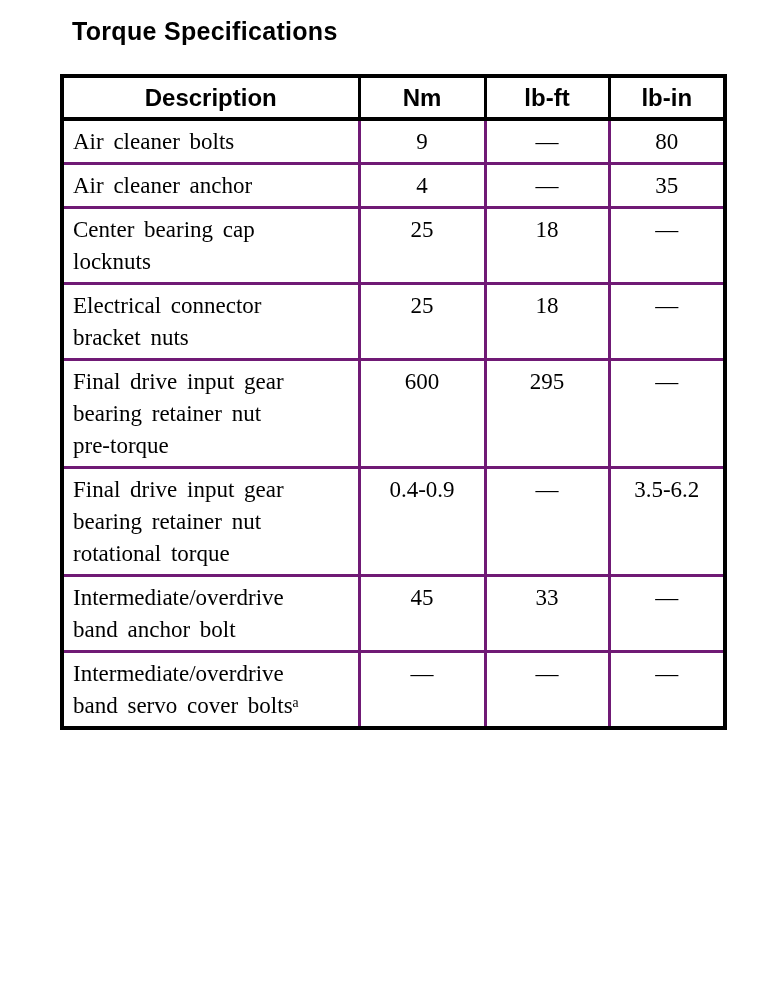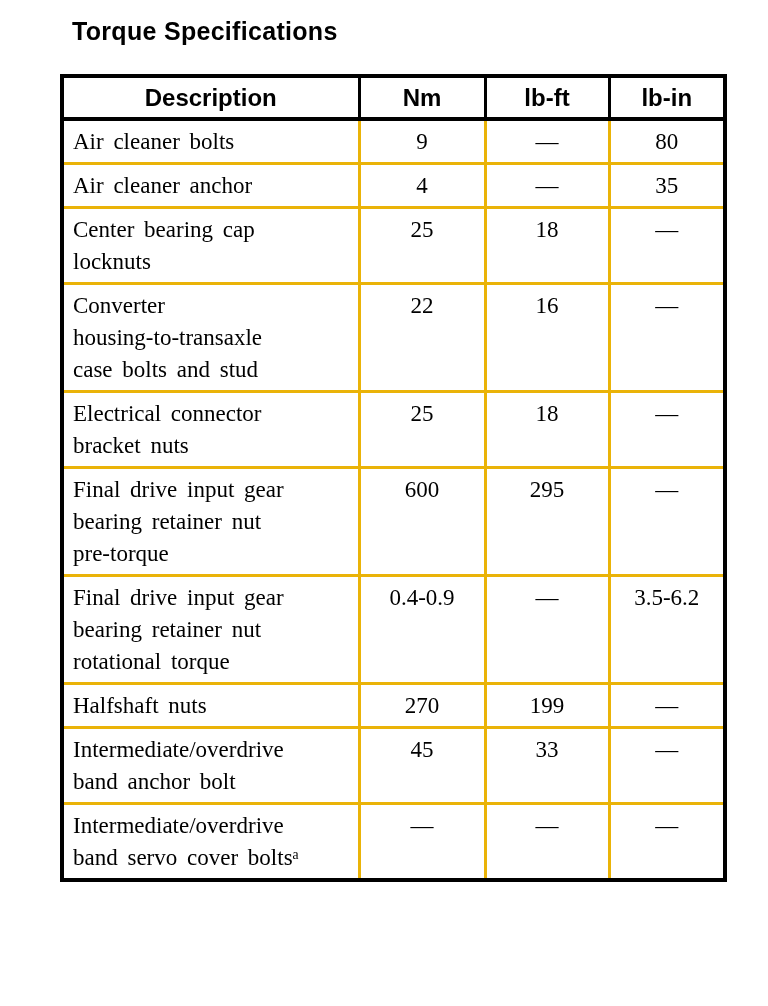--- a/index.html
+++ b/index.html
@@ -46,21 +46,21 @@
     font-family: "Liberation Sans", "DejaVu Sans", sans-serif;
     font-weight: bold;
     font-size: 24px;
     text-align: center;
     vertical-align: middle;
     height: 39px;
     padding: 0;
     background: #ffffff;
   }
   .spec-table td {
-    border: 3px solid #eab308;
+    border: 3px solid #701a75;
     font-family: "Liberation Serif", "DejaVu Serif", serif;
     font-size: 23px;
     line-height: 32px;
     vertical-align: top;
     background: #ffffff;
     padding: 5px 4px 4px 4px;
   }
   .spec-table td.desc {
     text-align: left;
     padding-left: 9px;
@@ -107,28 +107,20 @@
         <td class="val">35</td>
       </tr>
       <tr>
         <td class="desc">Center bearing cap
 locknuts</td>
         <td class="val">25</td>
         <td class="val">18</td>
         <td class="val">—</td>
       </tr>
       <tr>
-        <td class="desc">Converter
-housing-to-transaxle
-case bolts and stud</td>
-        <td class="val">22</td>
-        <td class="val">16</td>
-        <td class="val">—</td>
-      </tr>
-      <tr>
         <td class="desc">Electrical connector
 bracket nuts</td>
         <td class="val">25</td>
         <td class="val">18</td>
         <td class="val">—</td>
       </tr>
       <tr>
         <td class="desc">Final drive input gear
 bearing retainer nut
 pre-torque</td>
@@ -138,26 +130,20 @@
       </tr>
       <tr>
         <td class="desc">Final drive input gear
 bearing retainer nut
 rotational torque</td>
         <td class="val">0.4-0.9</td>
         <td class="val">—</td>
         <td class="val">3.5-6.2</td>
       </tr>
       <tr>
-        <td class="desc">Halfshaft nuts</td>
-        <td class="val">270</td>
-        <td class="val">199</td>
-        <td class="val">—</td>
-      </tr>
-      <tr>
         <td class="desc">Intermediate/overdrive
 band anchor bolt</td>
         <td class="val">45</td>
         <td class="val">33</td>
         <td class="val">—</td>
       </tr>
       <tr>
         <td class="desc">Intermediate/overdrive
 band servo cover boltsᵃ</td>
         <td class="val">—</td>

